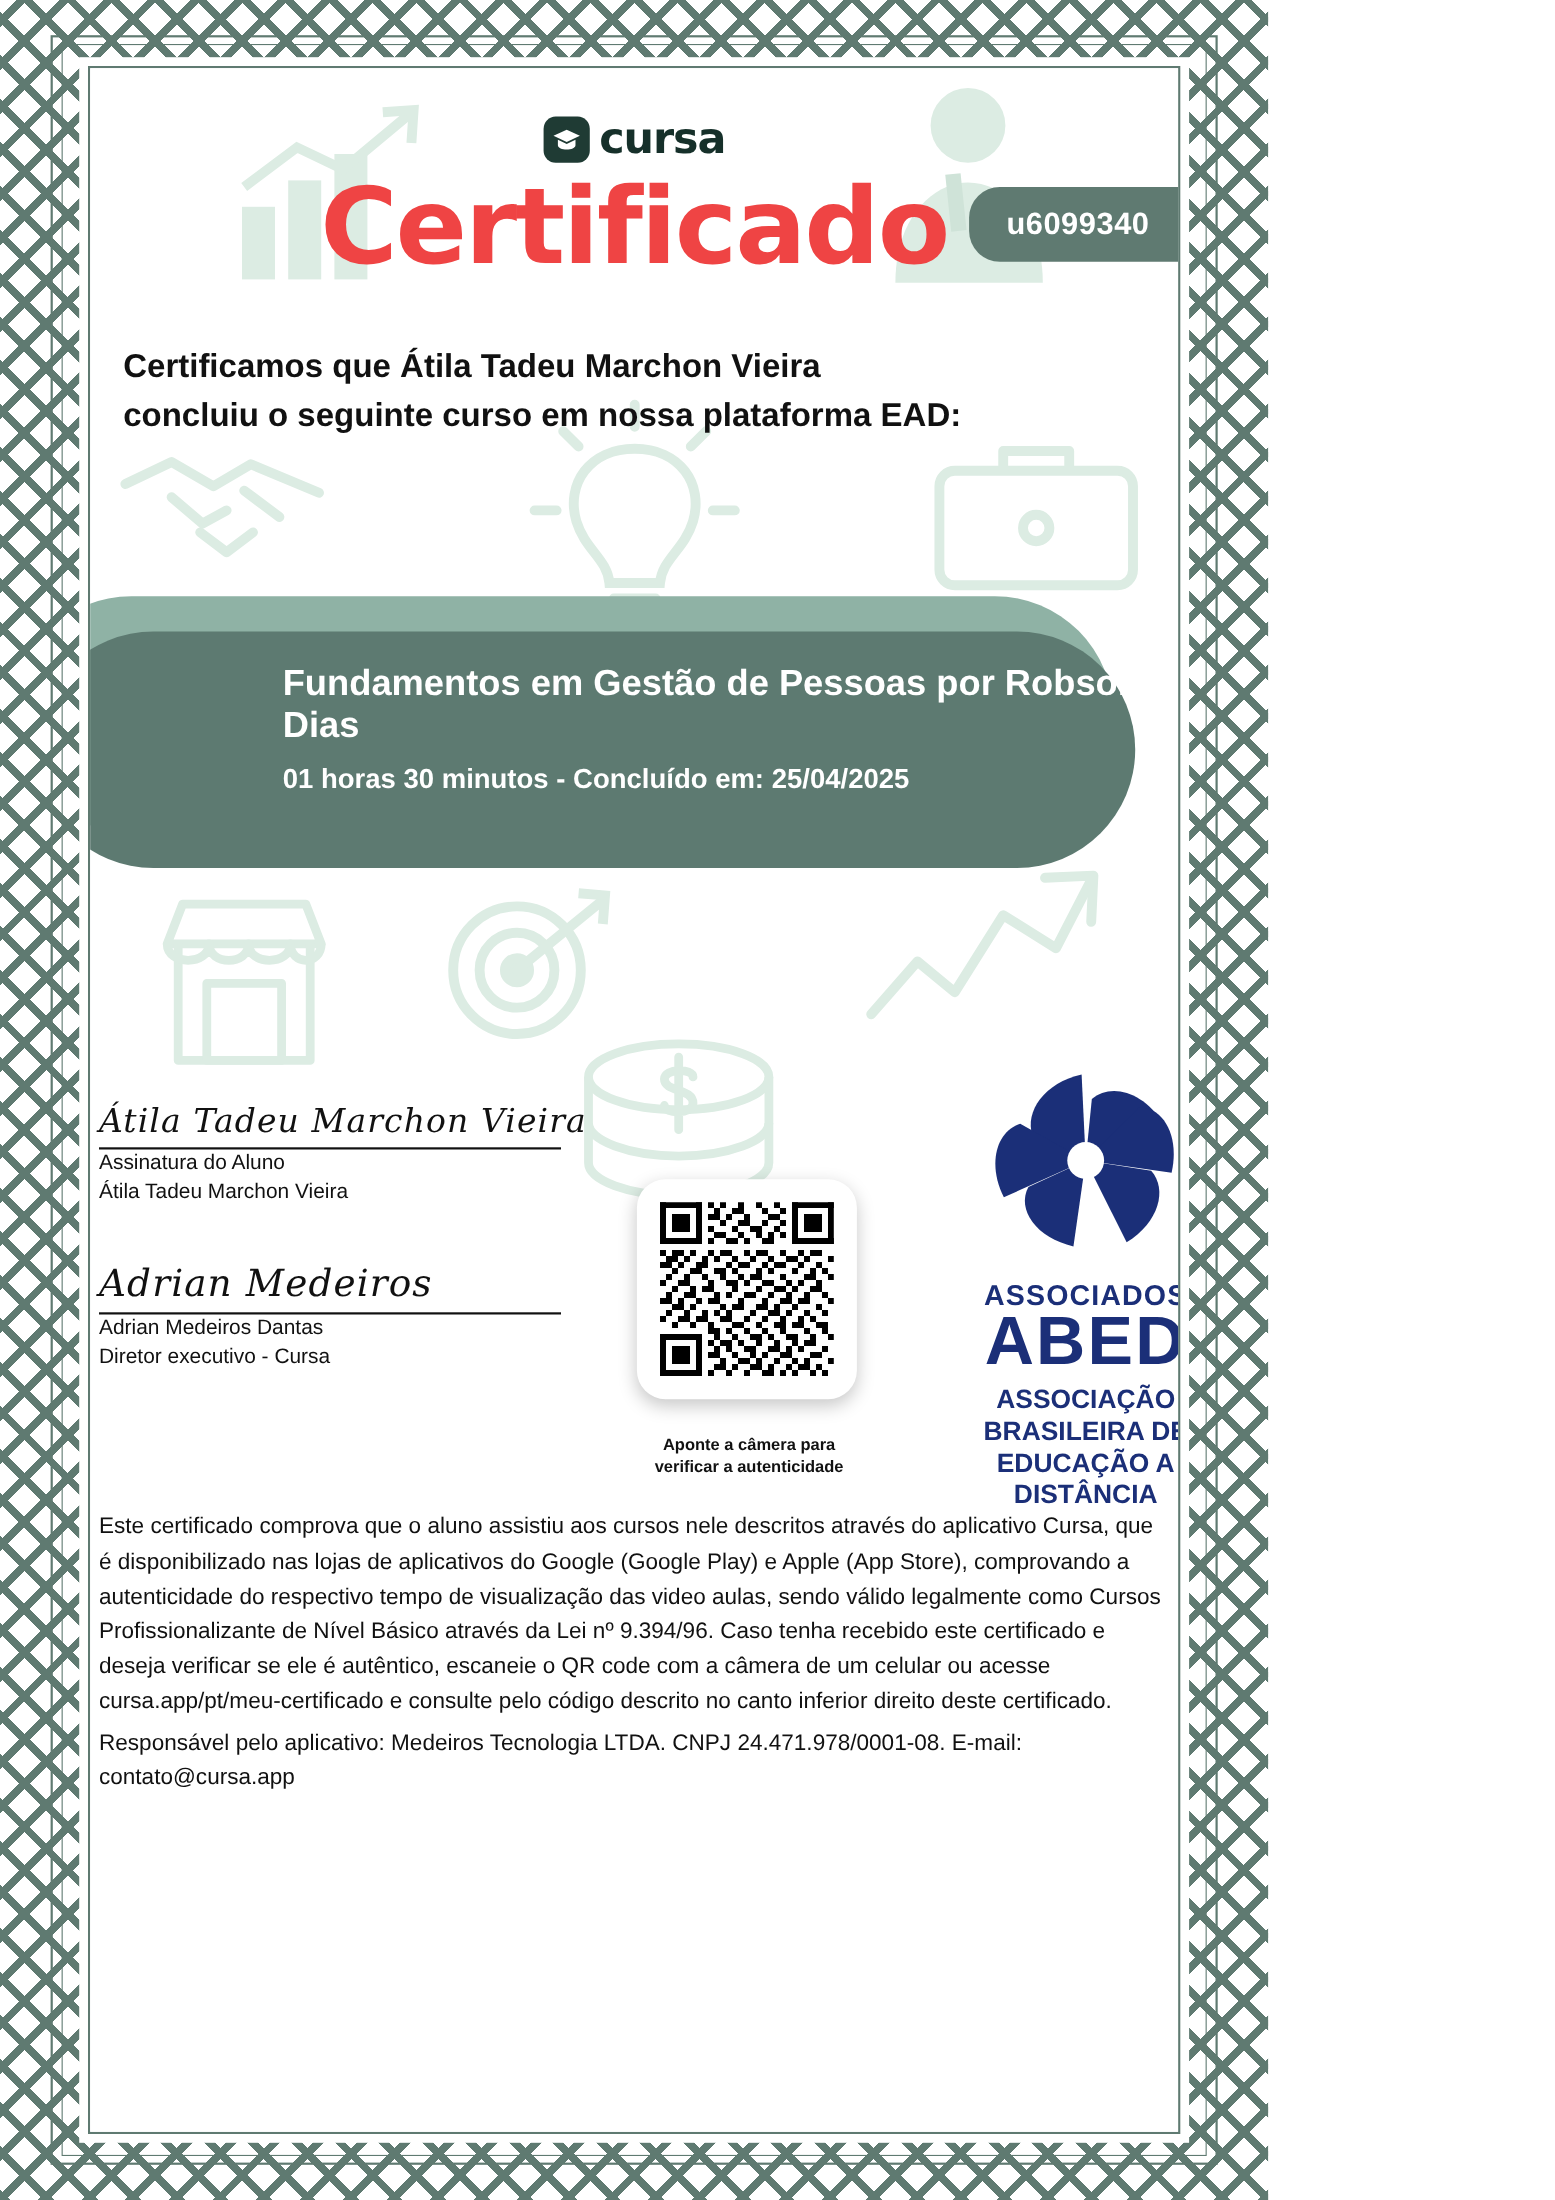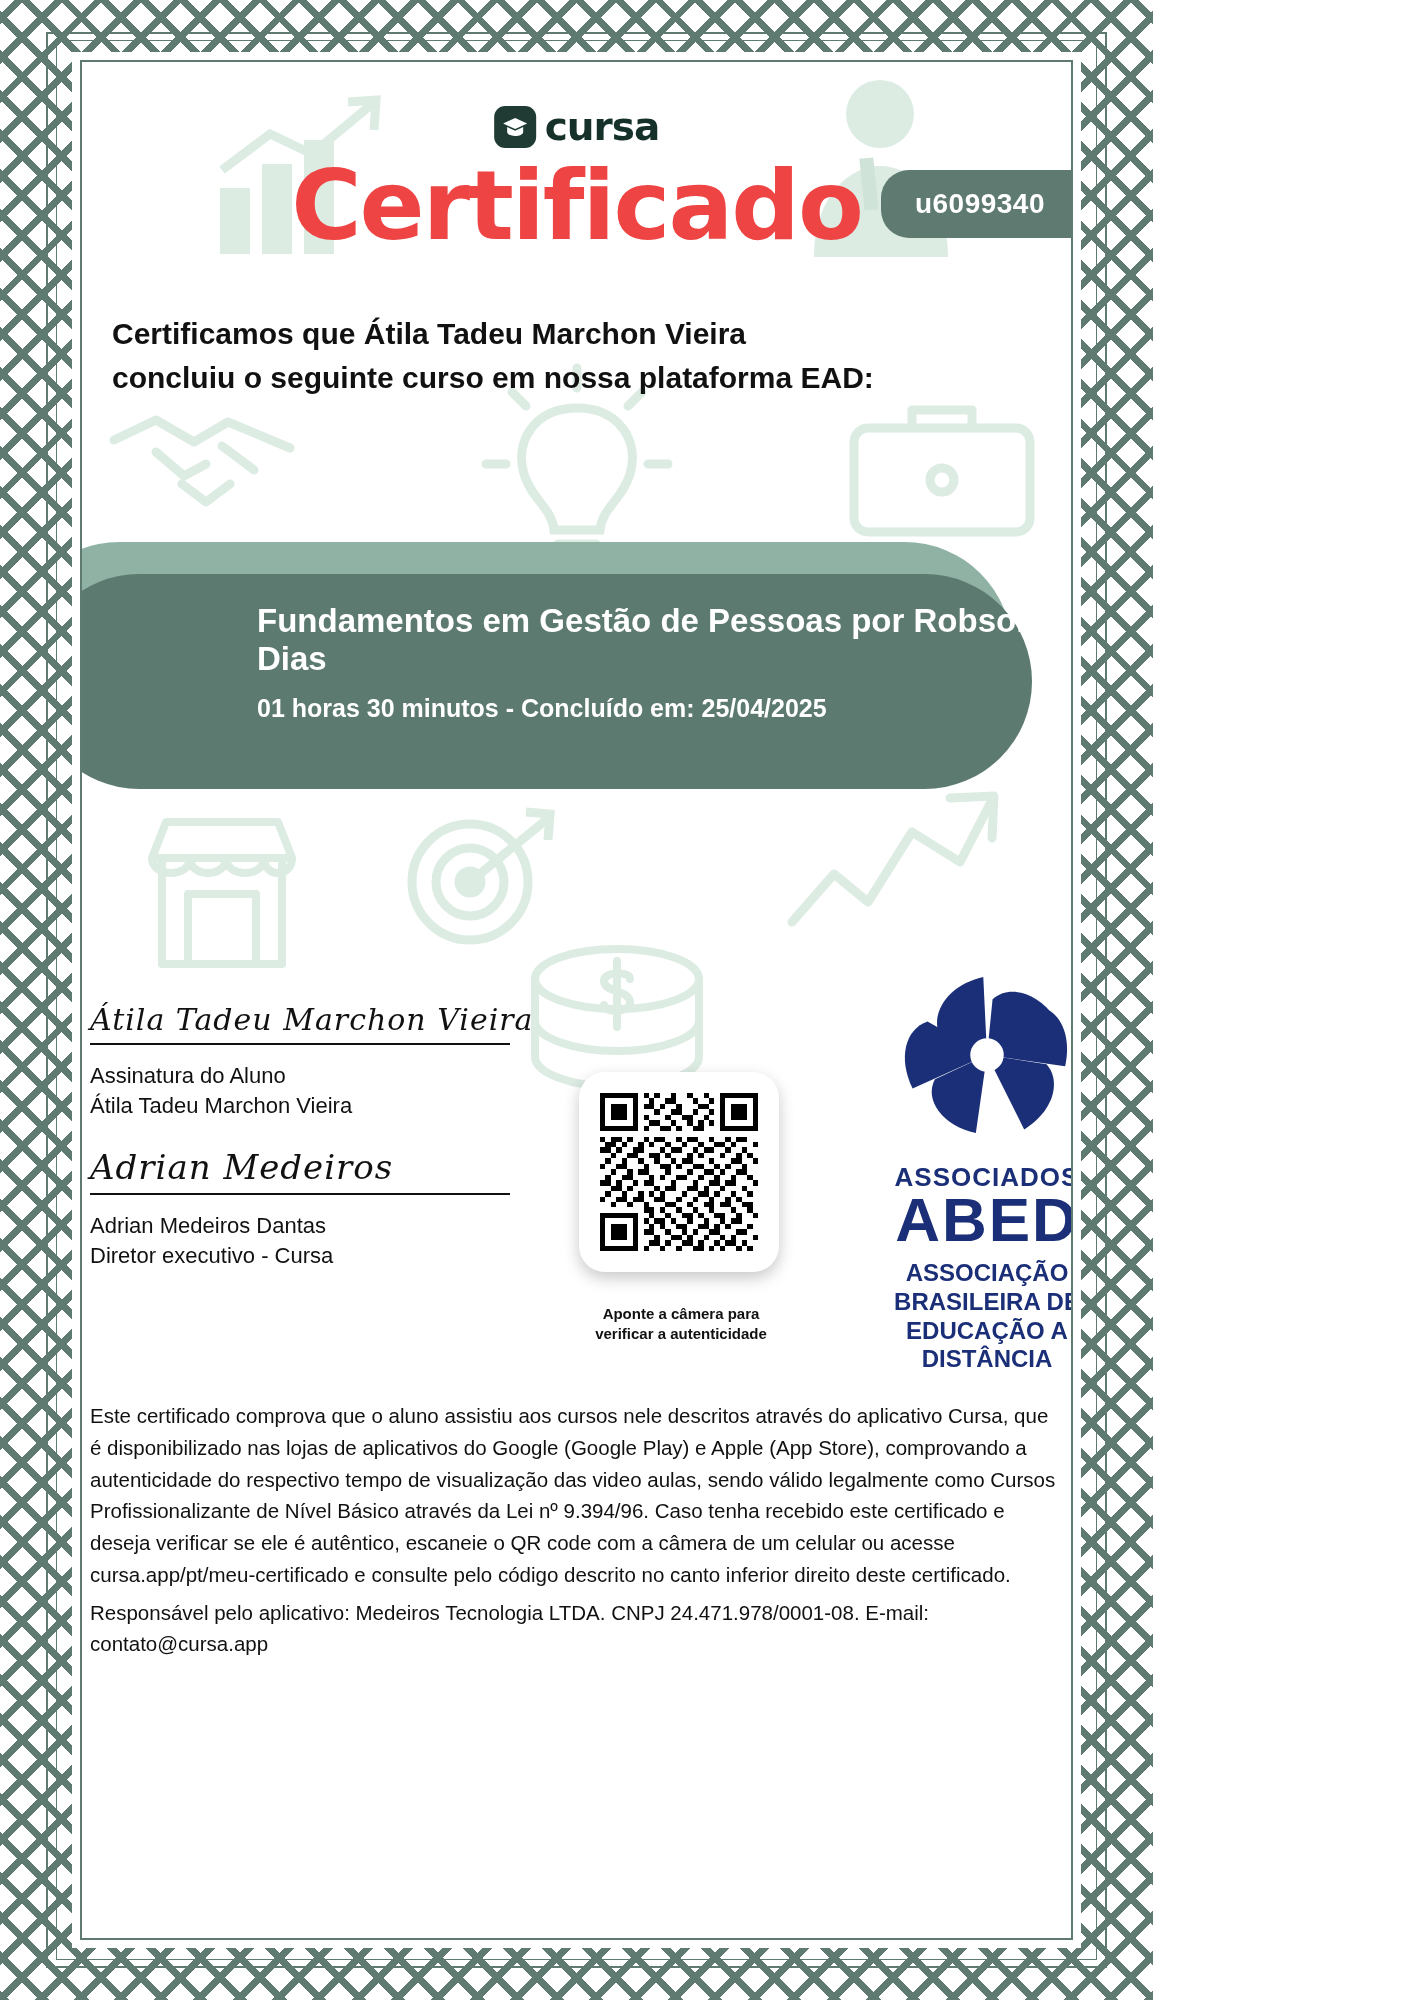--- a/index.html
+++ b/index.html
@@ -189,24 +189,24 @@
     letter-spacing: 1px;
     white-space: nowrap;
   }
   .sig-line {
     width: 420px;
     height: 2px;
     background: #111;
     margin-top: 6px;
   }
   .sig-label {
-    font-size: 22px;
+    font-size: 19px;
     color: #111;
     line-height: 1.35;
-    margin-top: 16px;
+    margin-top: 0;
   }
 
   
   .qr-card {
     position: absolute;
     left: 497px;
     top: 1010px;
     width: 200px;
     height: 200px;
     background: #ffffff;
@@ -263,21 +263,20 @@
   
   .legal {
     position: absolute;
     left: 8px;
     right: 8px;
     top: 1310px;
     font-size: 20.5px;
     color: #111;
     line-height: 1.55;
     text-align: left;
-    margin-top: 28px;
   }
   .legal p { margin: 0; }
   .legal .resp { margin-top: 6px; }
 </style>
 </head>
 <body>
 
 <div class="page">
 
   <div class="border-frame"></div>

